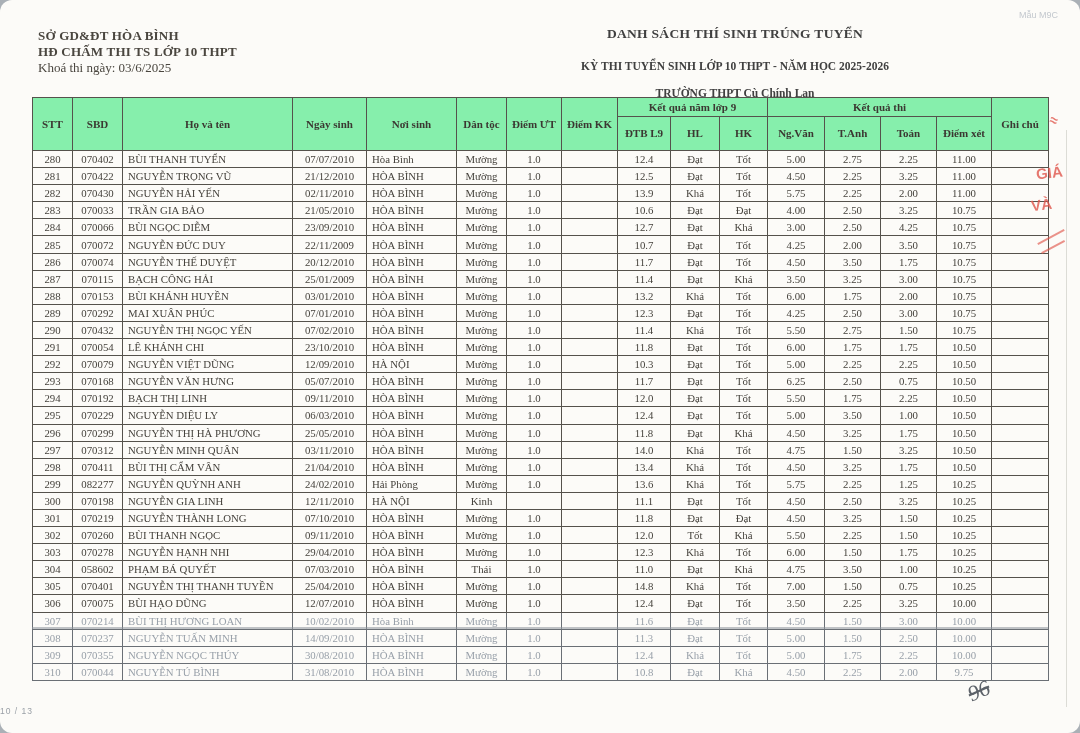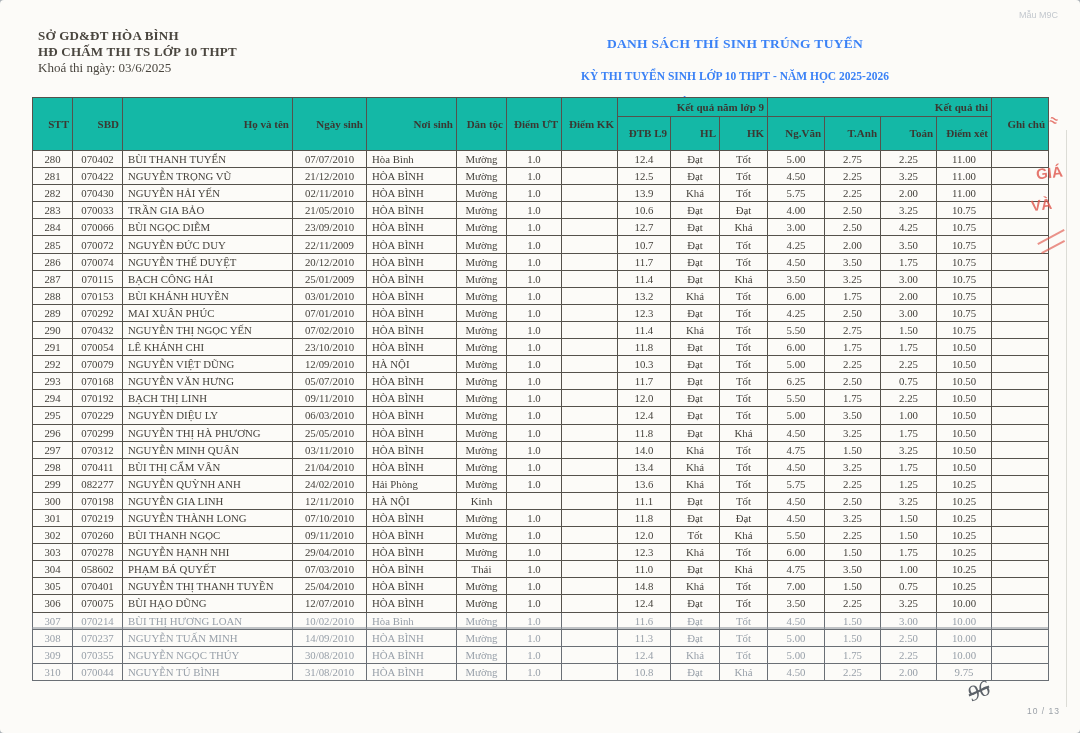--- a/index.html
+++ b/index.html
@@ -5,60 +5,60 @@
   html,body{margin:0;padding:0;}
   body{
     width:1080px;height:733px;position:relative;
     background:#aab0b6;
     font-family:"Liberation Serif", serif;
     -webkit-font-smoothing:antialiased;
   }
   .page{
     position:absolute;inset:0;
     background:#fcfbf8;
-    border-radius:4px;
+    border-radius:12px;
     overflow:hidden;
   }
   
   .hdr-left{position:absolute;left:38px;top:28px;color:#4a463f;line-height:16px;font-size:13px;}
   .hdr-left .b{font-weight:bold;letter-spacing:.2px;}
-  .hdr-center{position:absolute;left:450px;top:36px;width:570px;text-align:center;color:#3b82f6;}
+  .hdr-center{position:absolute;left:450px;top:26px;width:570px;text-align:center;color:#404040;}
   .hdr-center .t1{font-weight:bold;font-size:13.5px;letter-spacing:.3px;}
   .hdr-center .t2{font-weight:bold;font-size:11.5px;margin-top:18px;}
   .hdr-center .t3{font-weight:bold;font-size:11.5px;margin-top:15px;}
   .form-label{position:absolute;right:22px;top:10px;font-size:9px;color:#c3c8ce;font-family:"Liberation Sans",sans-serif;}
 
   
   table.main{
     position:absolute;left:32px;top:97px;width:1016px;
     border-collapse:collapse;table-layout:fixed;
   }
   table.main th, table.main td{
     border:1px solid #55524c;
     padding:0 3px;
     overflow:hidden;white-space:nowrap;
   }
   table.main{border:1.5px solid #46433e;}
   thead th{
     font-weight:bold;font-size:11px;color:#3b3832;
-    text-align:right;line-height:1.15;white-space:normal;
-    background:#14b8a6;
+    text-align:center;line-height:1.15;white-space:normal;
+    background:#86efac;
   }
   thead tr.h1 th{height:18px;}
   thead tr.h2 th{height:33px;}
   tbody td{
     height:16.1px;font-size:10.8px;color:#45423c;
     text-align:center;line-height:16px;
   }
   tbody td.al{text-align:left;padding-left:5px;}
   tbody tr.faded td{color:#98a0a9;border-color:#6a6f75;}
   .sep-shadow{position:absolute;left:32px;top:627px;width:1016px;height:2px;background:#8d949b;opacity:.55;}
 
   
-  .footer-page{position:absolute;left:0;top:706px;width:1060px;text-align:right;font-size:8.5px;color:#9aa0a7;font-family:"Liberation Sans",sans-serif;letter-spacing:1px;}
+  .footer-page{position:absolute;left:0;top:706px;width:1060px;text-align:left;font-size:8.5px;color:#9aa0a7;font-family:"Liberation Sans",sans-serif;letter-spacing:1px;}
 
   
   .stamp{position:absolute;color:#e0574d;font-family:"Liberation Sans",sans-serif;font-weight:bold;opacity:.8;}
   .stamp.f1{left:1036px;top:164px;font-size:15px;transform:rotate(-7deg);}
   .stamp.f2{left:1031px;top:196px;font-size:15px;transform:rotate(-7deg);}
   .stamp-line{position:absolute;background:#e0574d;opacity:.65;}
   .sl1{left:1036px;top:236px;width:30px;height:2px;transform:rotate(-28deg);}
   .sl2{left:1040px;top:246px;width:26px;height:1.5px;transform:rotate(-28deg);}
   .stamp-mark{position:absolute;left:1050px;top:112px;color:#e0574d;font-size:14px;transform:rotate(20deg);opacity:.8;font-family:"Liberation Sans",sans-serif;font-weight:bold;}
 

